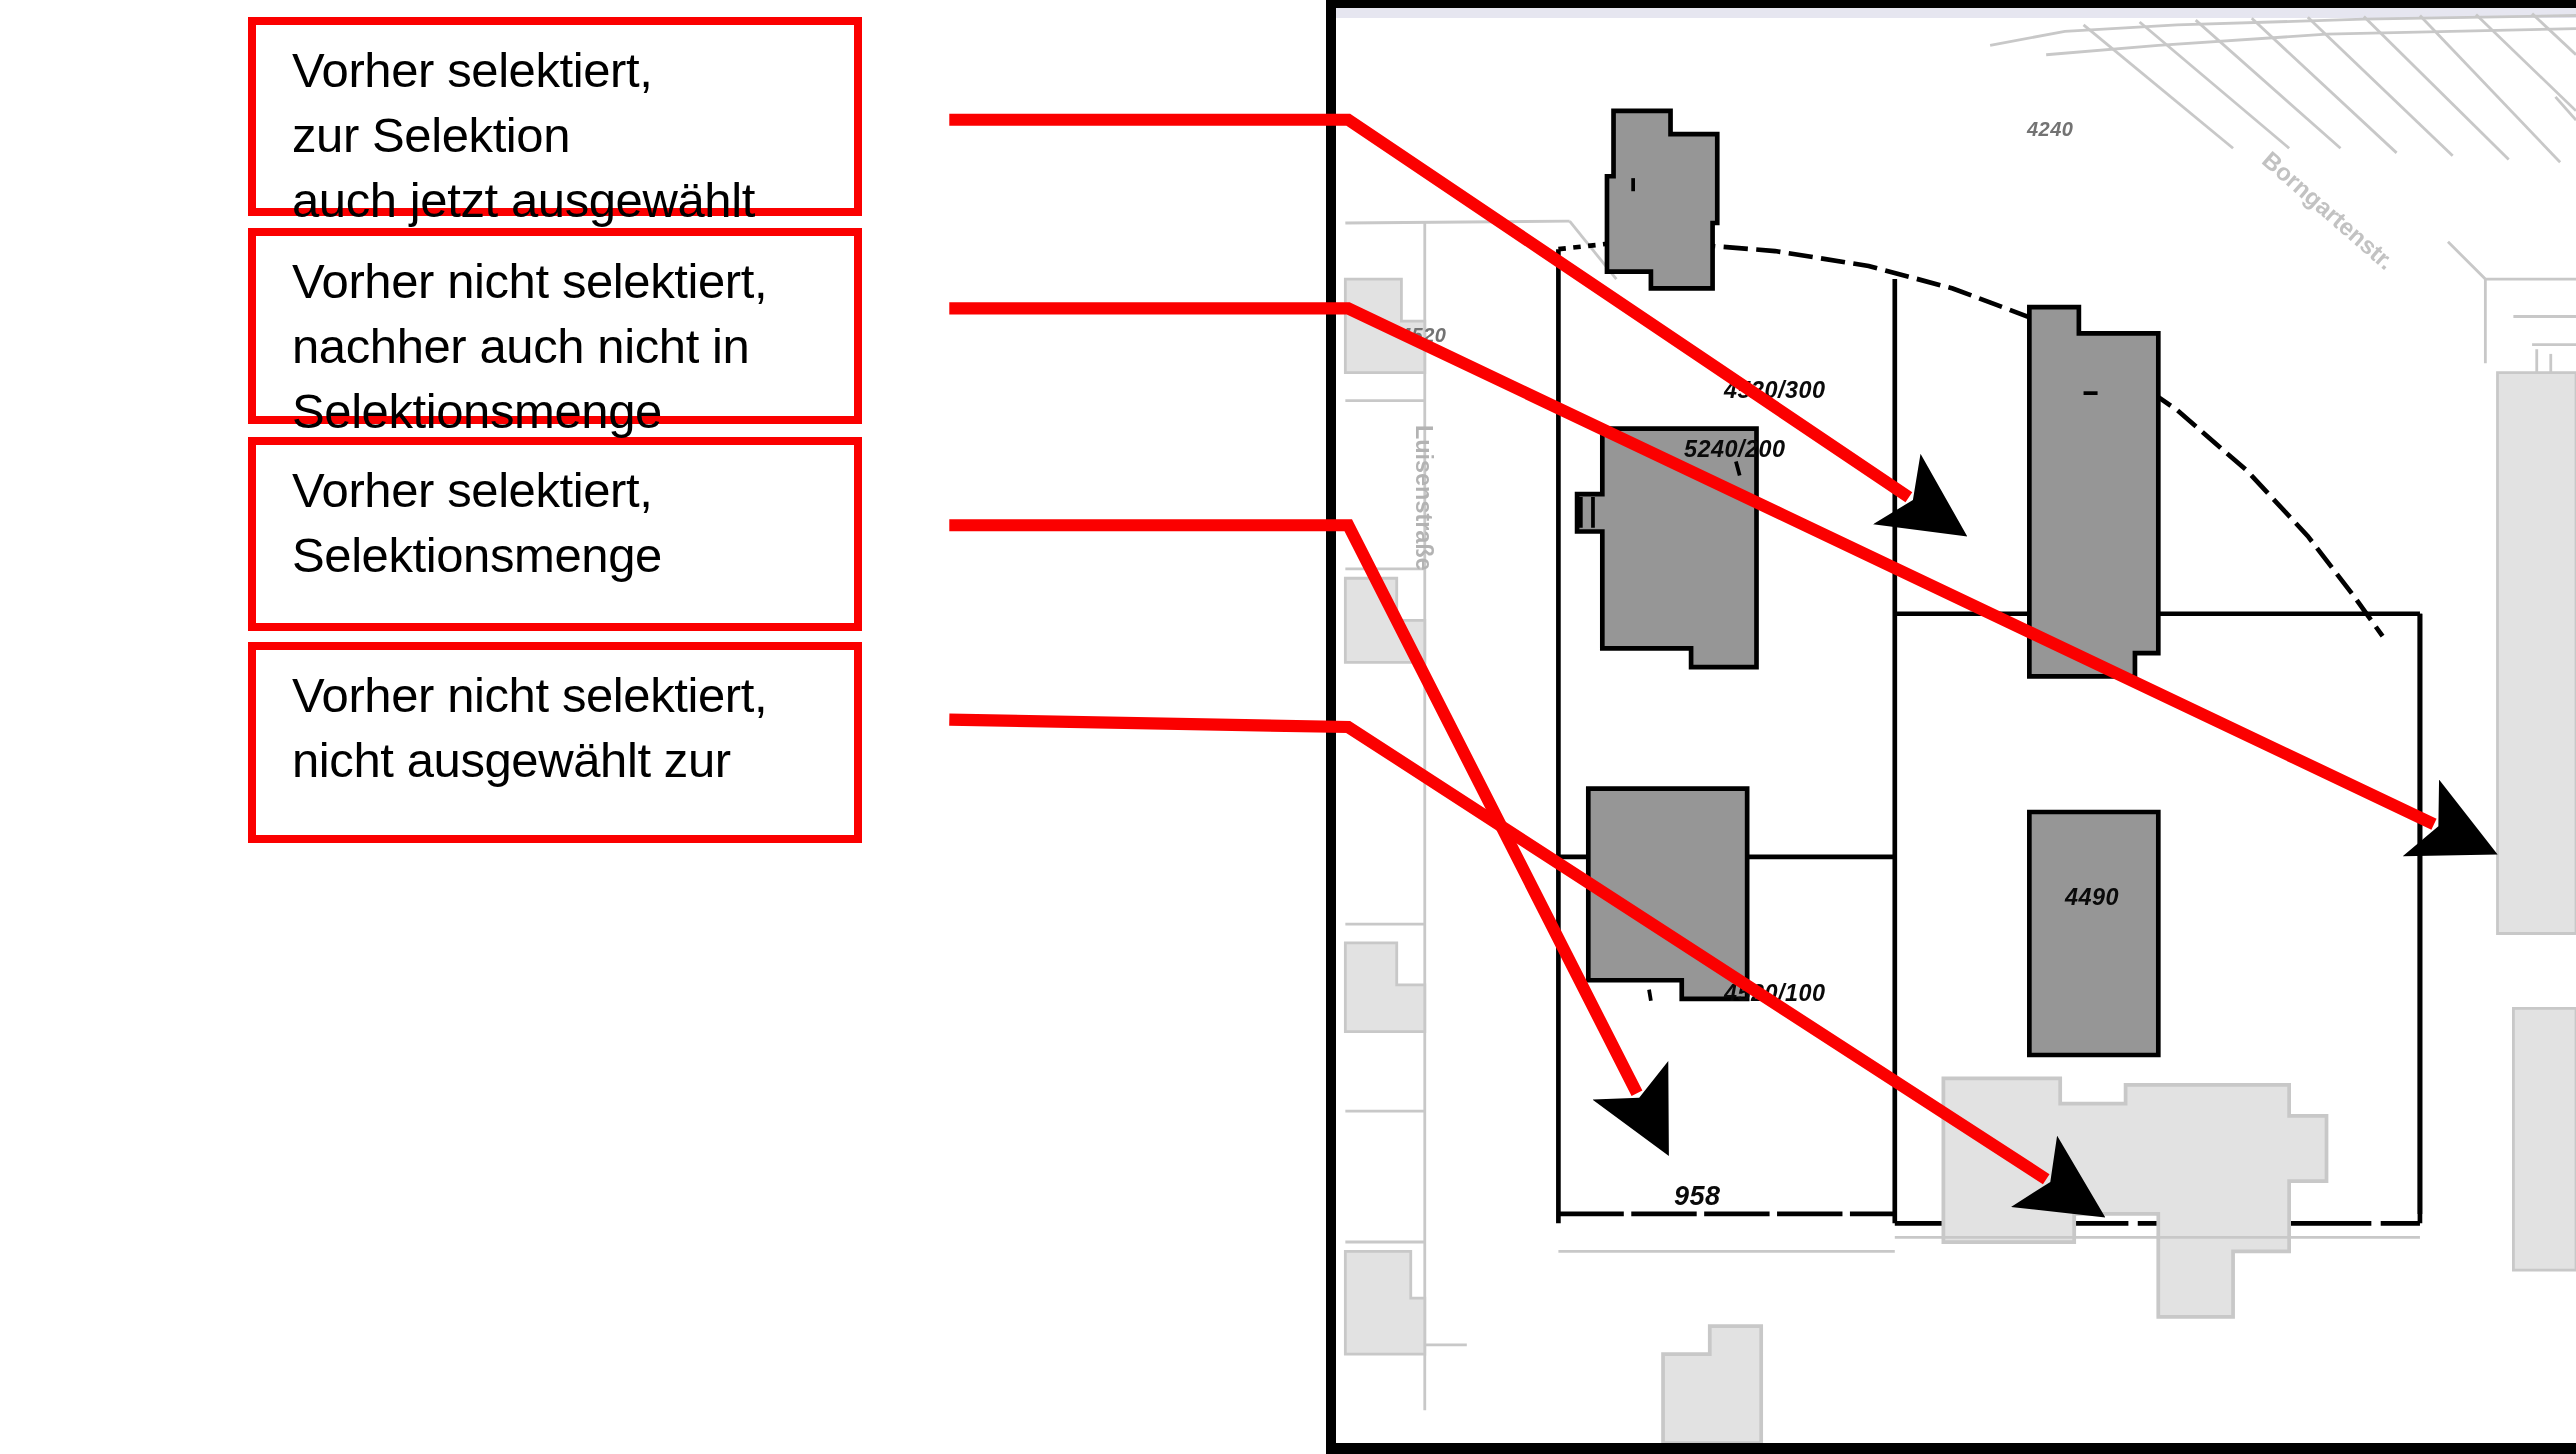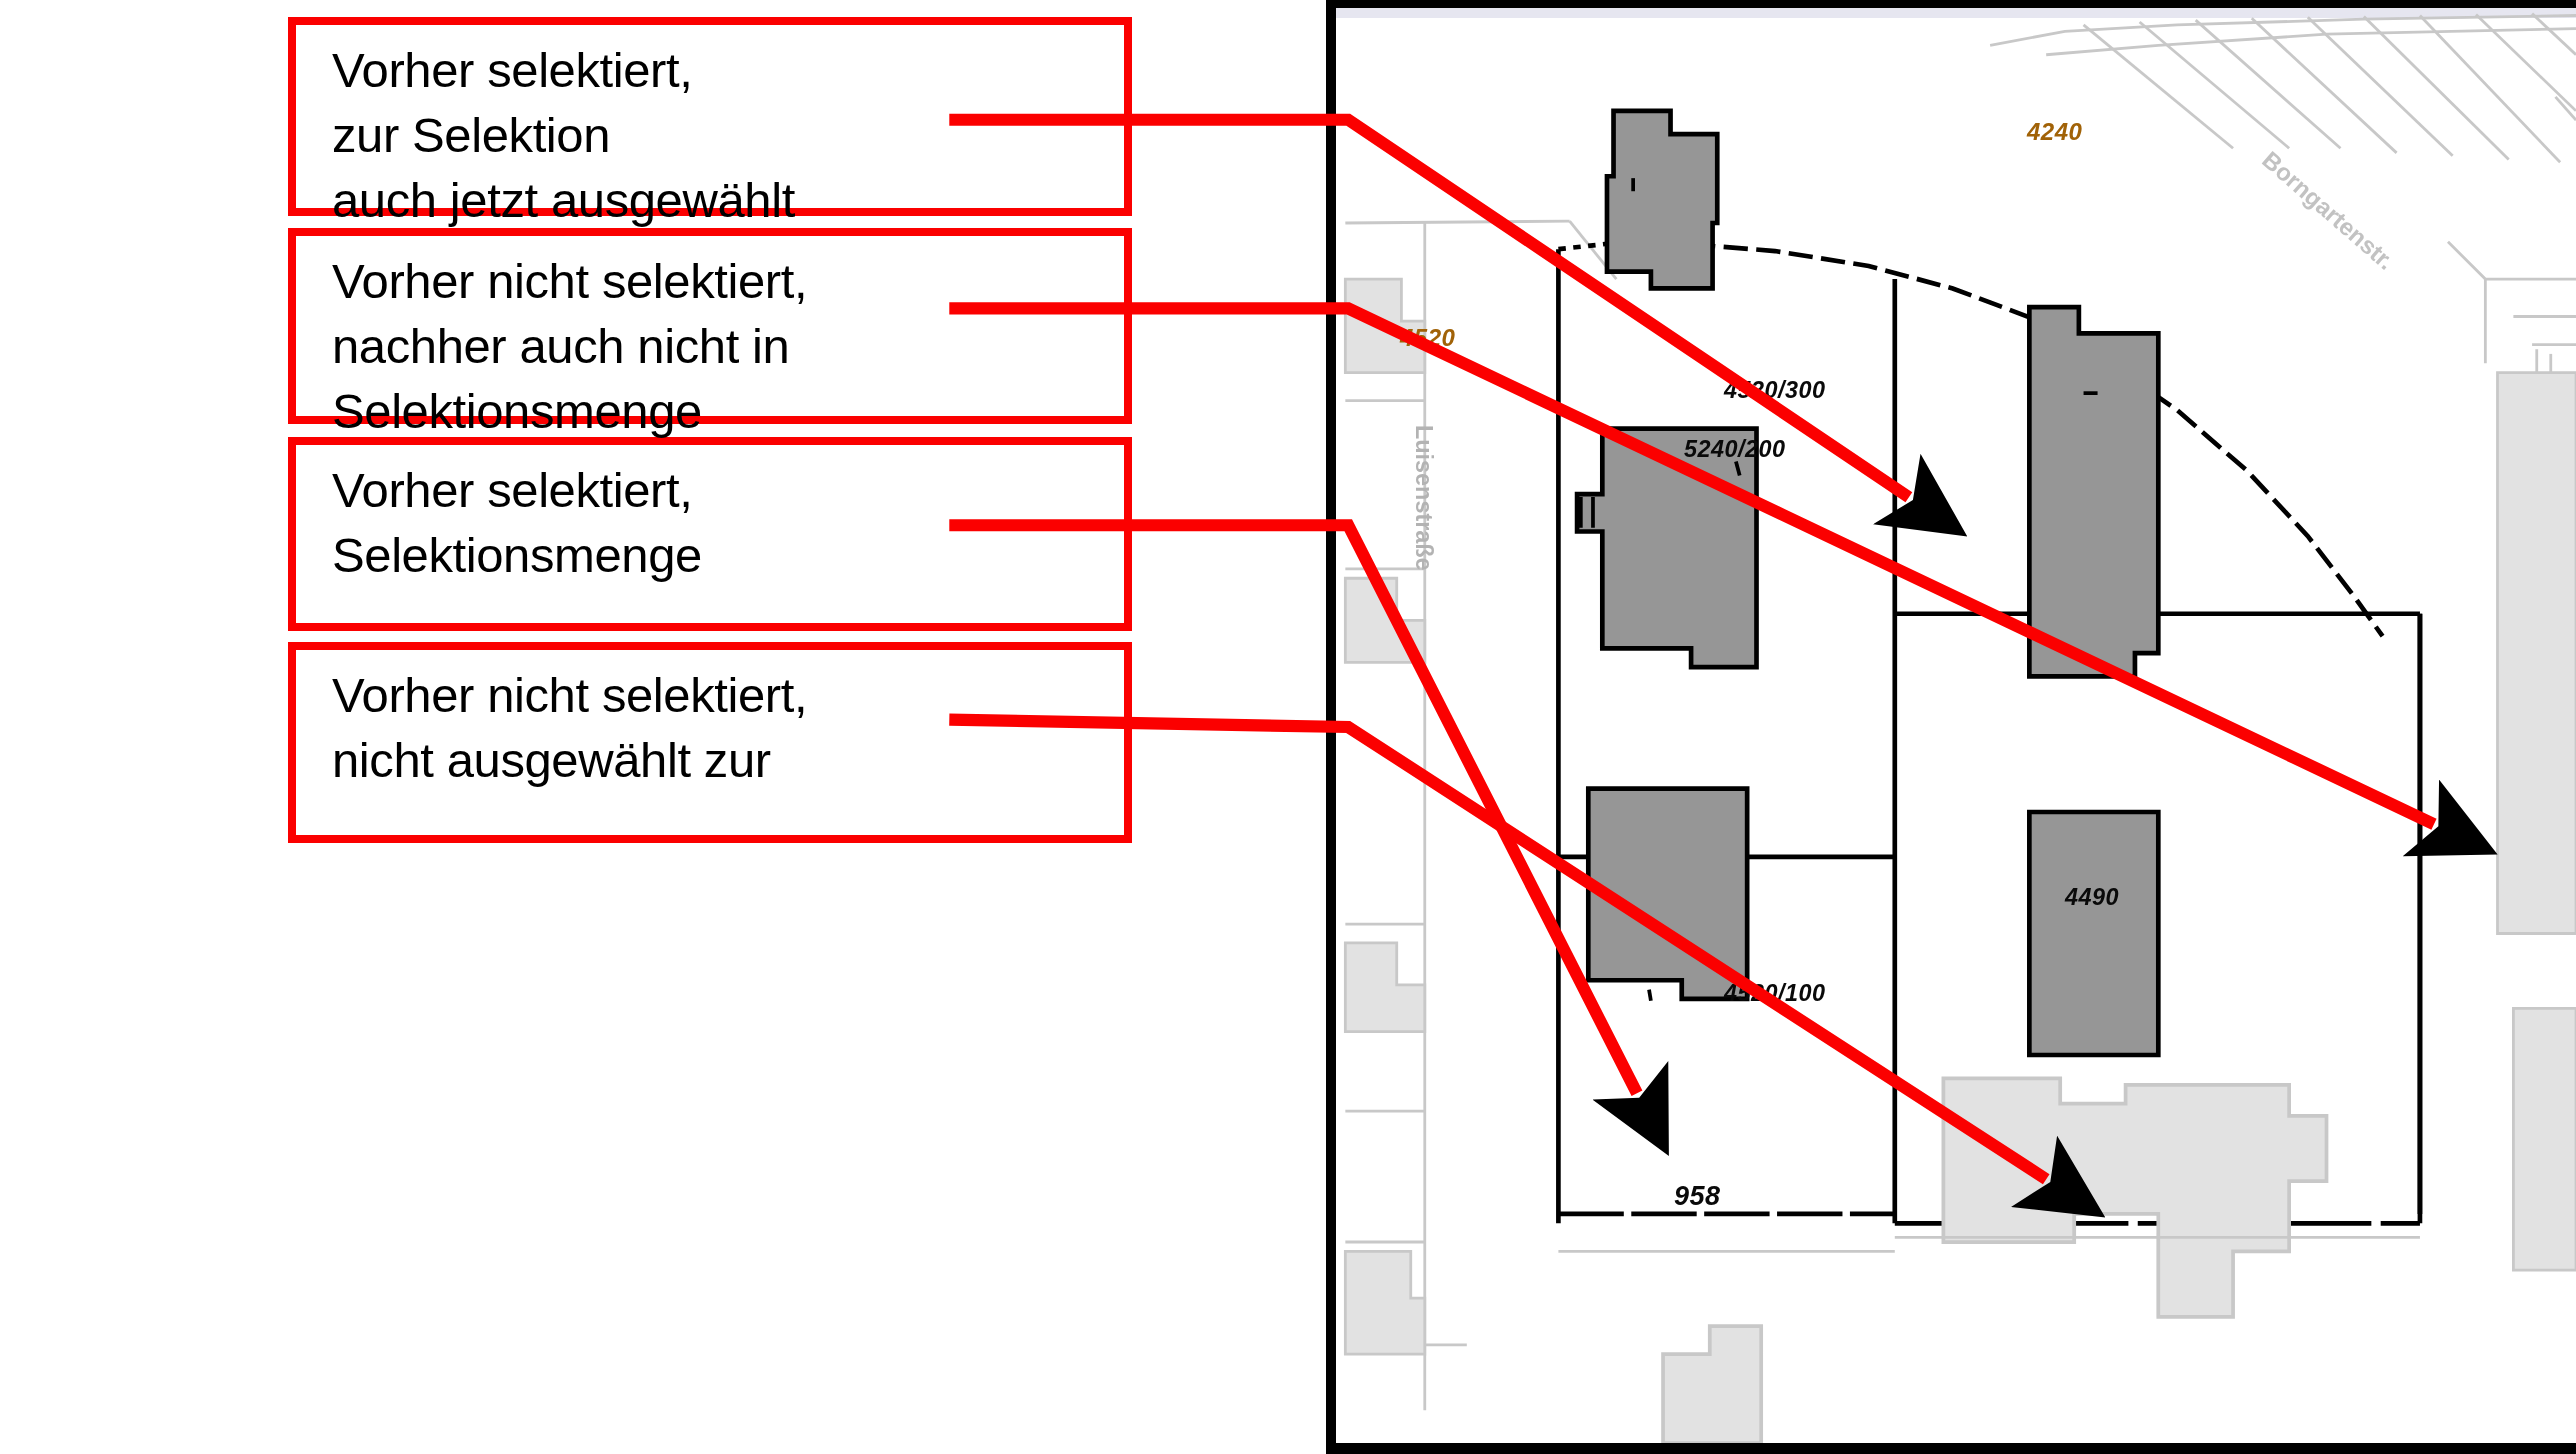--- a/index.html
+++ b/index.html
@@ -13,22 +13,21 @@
     position: relative;
     overflow: hidden;
     font-family: "Liberation Sans", sans-serif;
   }
 
   
   .callouts {
     position: absolute;
     left: 248px;
     top: 17px;
-    width: 844px;
-    margin-left: 40px;
+    width: 614px;
   }
   .callout-box {
     box-sizing: border-box;
     border: 8.4px solid #fb0000;
     background: #ffffff;
     padding: 13px 26px 17px 36px;
     color: #000000;
     font-size: 49px;
     line-height: 1.33;
     font-weight: 400;
@@ -75,21 +74,21 @@
 
   
   .mlabel {
     position: absolute;
     font-family: "Liberation Sans Narrow", "Liberation Sans", sans-serif;
     font-weight: bold;
     white-space: nowrap;
     pointer-events: none;
   }
   .mlabel.dark { color: #0a0a0a; font-size: 23.4px; font-style: italic; letter-spacing: 0.5px; }
-  .mlabel.gray { color: #a16207; font-size: 24px; font-style: italic; letter-spacing: 0.5px; }
+  .mlabel.gray { color: #737373; font-size: 20px; font-style: italic; letter-spacing: 0.5px; }
   .mlabel.gray-rot-v { color: #b3b3b3; font-size: 23.4px; transform: rotate(90deg); transform-origin: left top; }
   .mlabel.gray-rot-d { color: #c2c2c2; font-size: 24px; transform: rotate(41deg); transform-origin: left top; }
 
   
   .arrow-layer {
     position: absolute;
     left: 0; top: 0;
     width: 2576px;
     height: 1455px;
     pointer-events: none;

